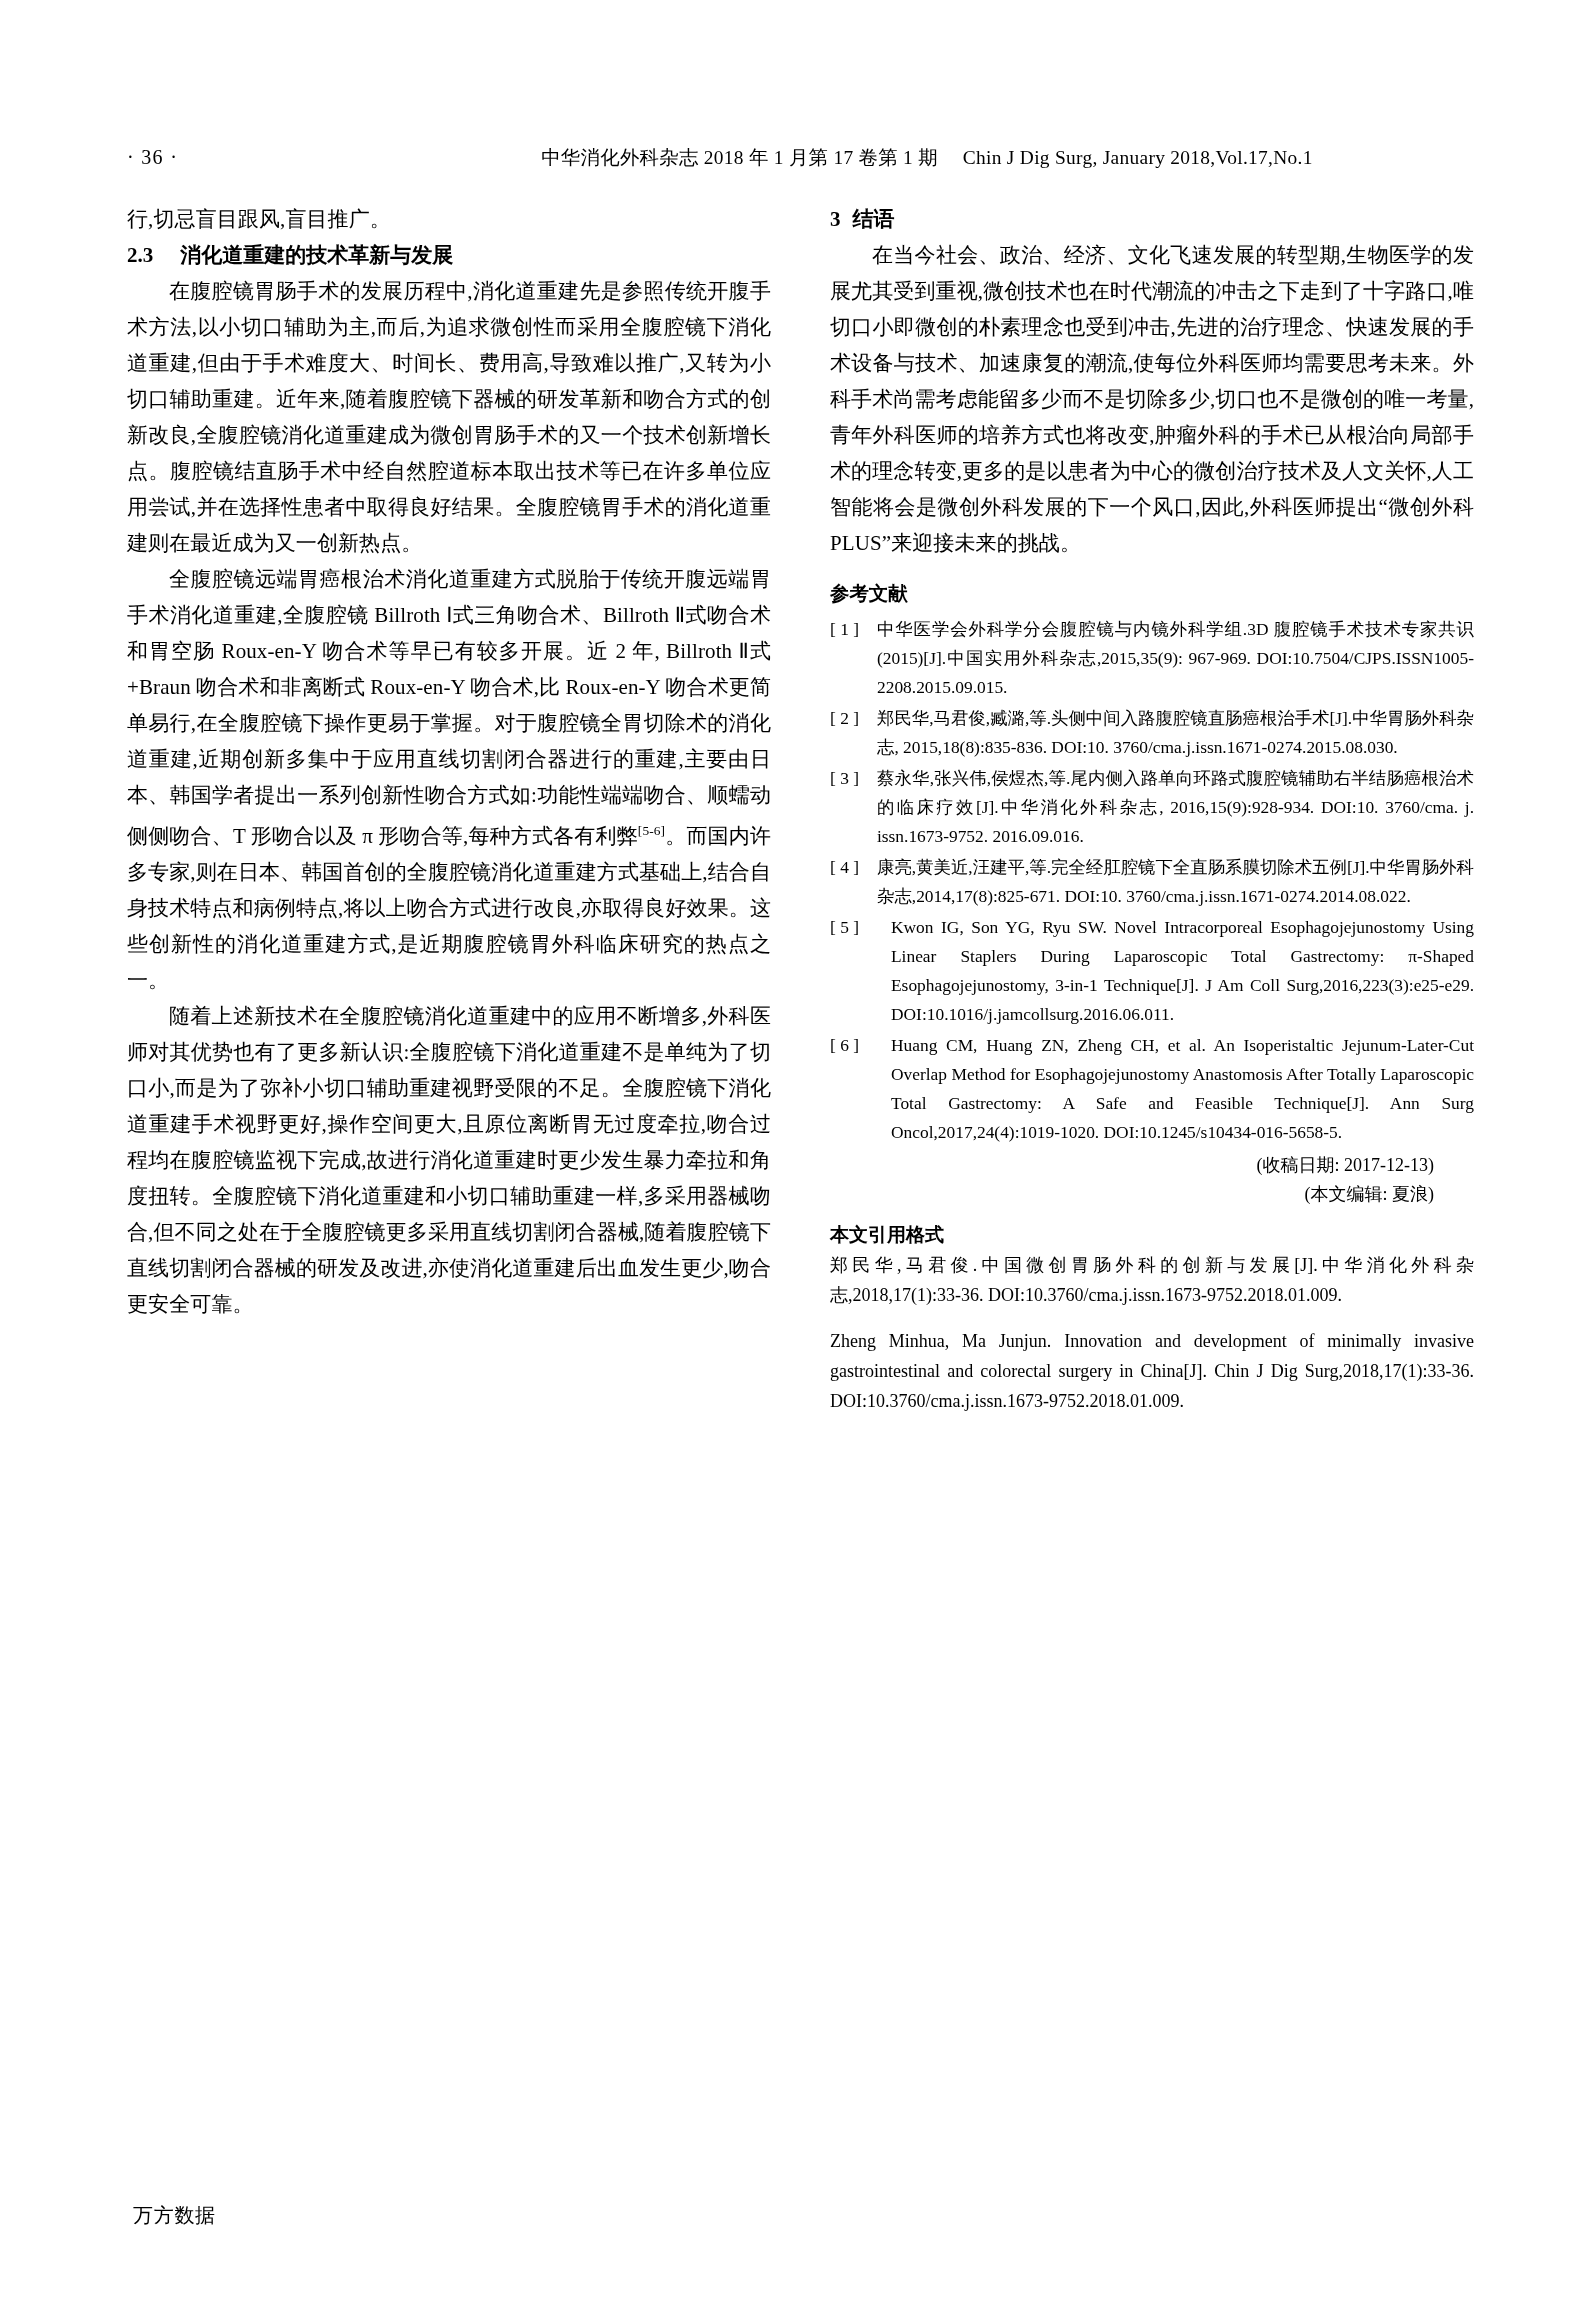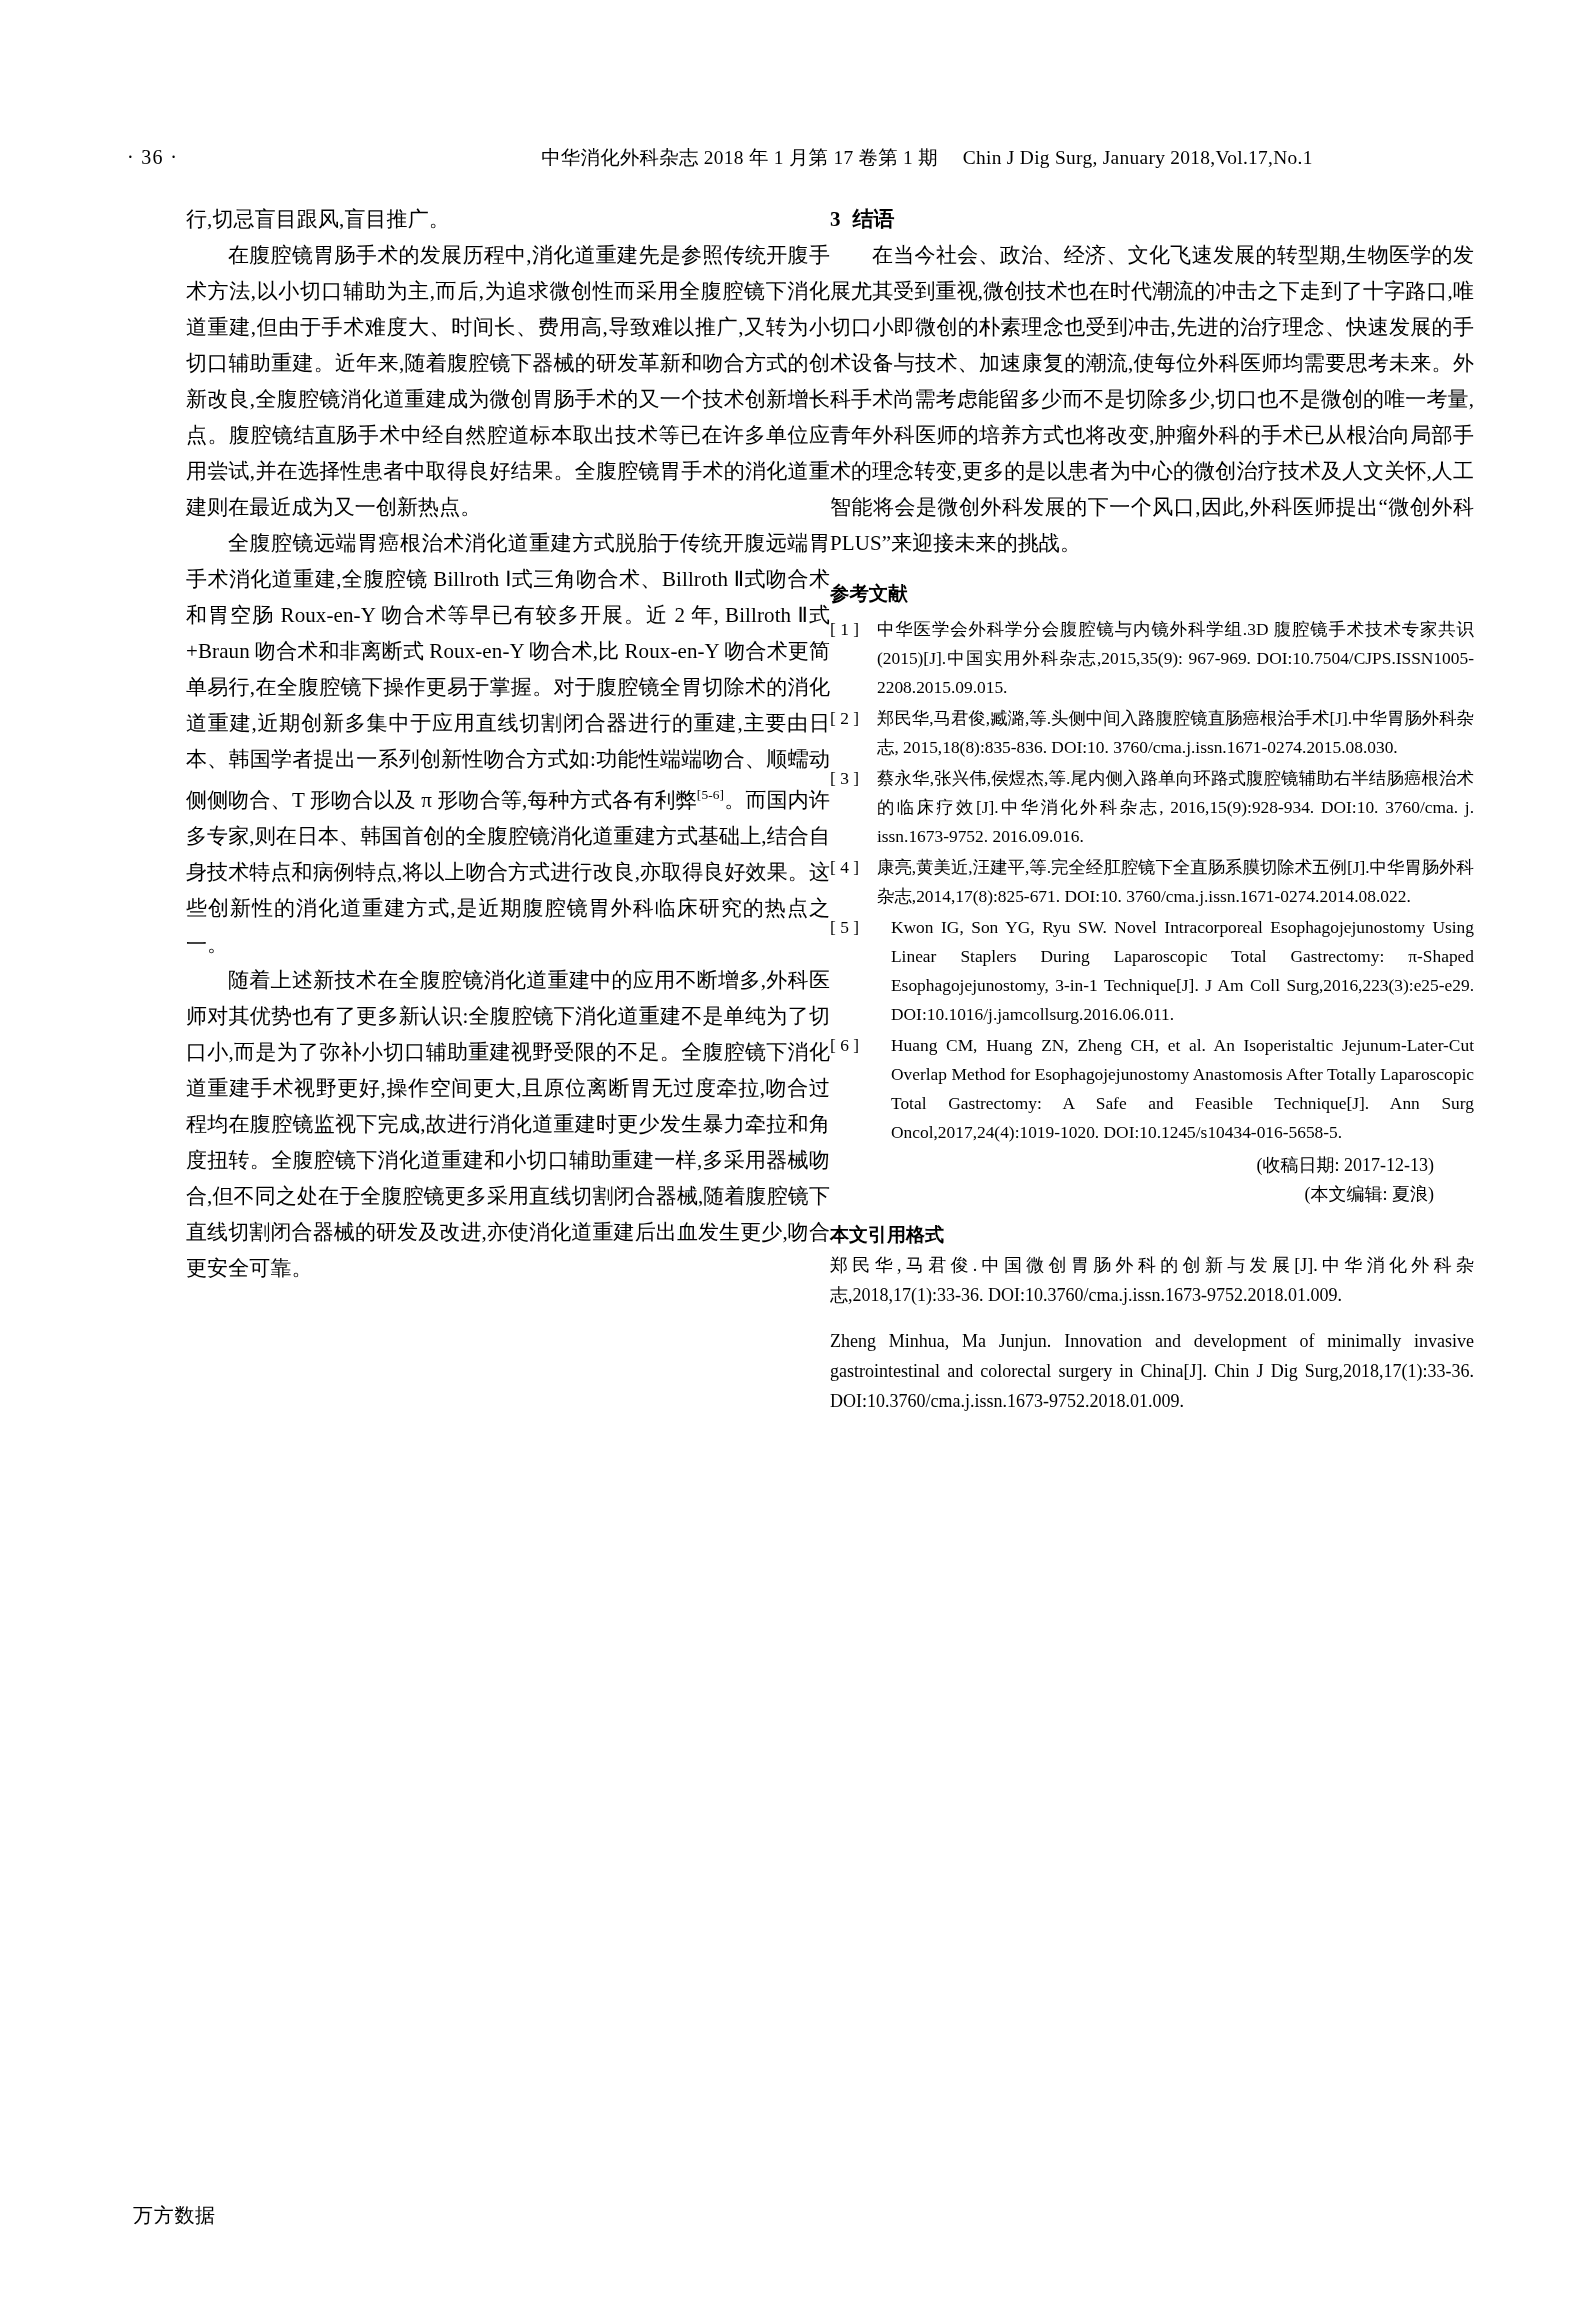--- a/index.html
+++ b/index.html
@@ -42,21 +42,21 @@
     font-size: 19.4px;
     white-space: nowrap;
     letter-spacing: 0.3px;
   }
   .columns {
     position: absolute;
     left: 127px;
     top: 201px;
     width: 1347px;
     display: flex;
-    justify-content: flex-end;
+    justify-content: space-between;
   }
   .col {
     width: 644px;
   }
   p.body {
     margin: 0 0 0 0;
     font-size: 21px;
     line-height: 36px;
     text-align: justify;
     text-justify: inter-ideograph;
@@ -160,20 +160,23 @@
   <div class="header">
     <span class="page-num">· 36 ·</span>
     <span class="header-title">中华消化外科杂志 2018 年 1 月第 17 卷第 1 期　 Chin J Dig Surg, January 2018,Vol.17,No.1</span>
   </div>
 
   <div class="columns">
 
     <div class="col">
       <p class="body">行,切忌盲目跟风,盲目推广。</p>
 
+      <div class="sec-head-3">
+        <span class="num">2.3</span><span>消化道重建的技术革新与发展</span>
+      </div>
 
       <p class="body indent">在腹腔镜胃肠手术的发展历程中,消化道重建先是参照传统开腹手术方法,以小切口辅助为主,而后,为追求微创性而采用全腹腔镜下消化道重建,但由于手术难度大、时间长、费用高,导致难以推广,又转为小切口辅助重建。近年来,随着腹腔镜下器械的研发革新和吻合方式的创新改良,全腹腔镜消化道重建成为微创胃肠手术的又一个技术创新增长点。腹腔镜结直肠手术中经自然腔道标本取出技术等已在许多单位应用尝试,并在选择性患者中取得良好结果。全腹腔镜胃手术的消化道重建则在最近成为又一创新热点。</p>
 
       <p class="body indent"><span>全腹腔镜远端胃癌根治术消化道重建方式脱胎于传统开腹远端胃手术消化道重建,全腹腔镜 Billroth Ⅰ式三角吻合术、Billroth Ⅱ式吻合术和胃空肠 Roux-en-Y 吻合术等早已有较多开展。近 2 年, Billroth Ⅱ式+Braun 吻合术和非离断式 Roux-en-Y 吻合术,比 Roux-en-Y 吻合术更简单易行,在全腹腔镜下操作更易于掌握。对于腹腔镜全胃切除术的消化道重建,近期创新多集中于应用直线切割闭合器进行的重建,主要由日本、韩国学者提出一系列创新性吻合方式如:功能性端端吻合、顺蠕动侧侧吻合、T 形吻合以及 π 形吻合等,每种方式各有利弊</span><span class="sup">[5-6]</span><span>。而国内许多专家,则在日本、韩国首创的全腹腔镜消化道重建方式基础上,结合自身技术特点和病例特点,将以上吻合方式进行改良,亦取得良好效果。这些创新性的消化道重建方式,是近期腹腔镜胃外科临床研究的热点之一。</span></p>
 
       <p class="body indent">随着上述新技术在全腹腔镜消化道重建中的应用不断增多,外科医师对其优势也有了更多新认识:全腹腔镜下消化道重建不是单纯为了切口小,而是为了弥补小切口辅助重建视野受限的不足。全腹腔镜下消化道重建手术视野更好,操作空间更大,且原位离断胃无过度牵拉,吻合过程均在腹腔镜监视下完成,故进行消化道重建时更少发生暴力牵拉和角度扭转。全腹腔镜下消化道重建和小切口辅助重建一样,多采用器械吻合,但不同之处在于全腹腔镜更多采用直线切割闭合器械,随着腹腔镜下直线切割闭合器械的研发及改进,亦使消化道重建后出血发生更少,吻合更安全可靠。</p>
     </div>
 
     <div class="col">
       <div class="sec-head">

